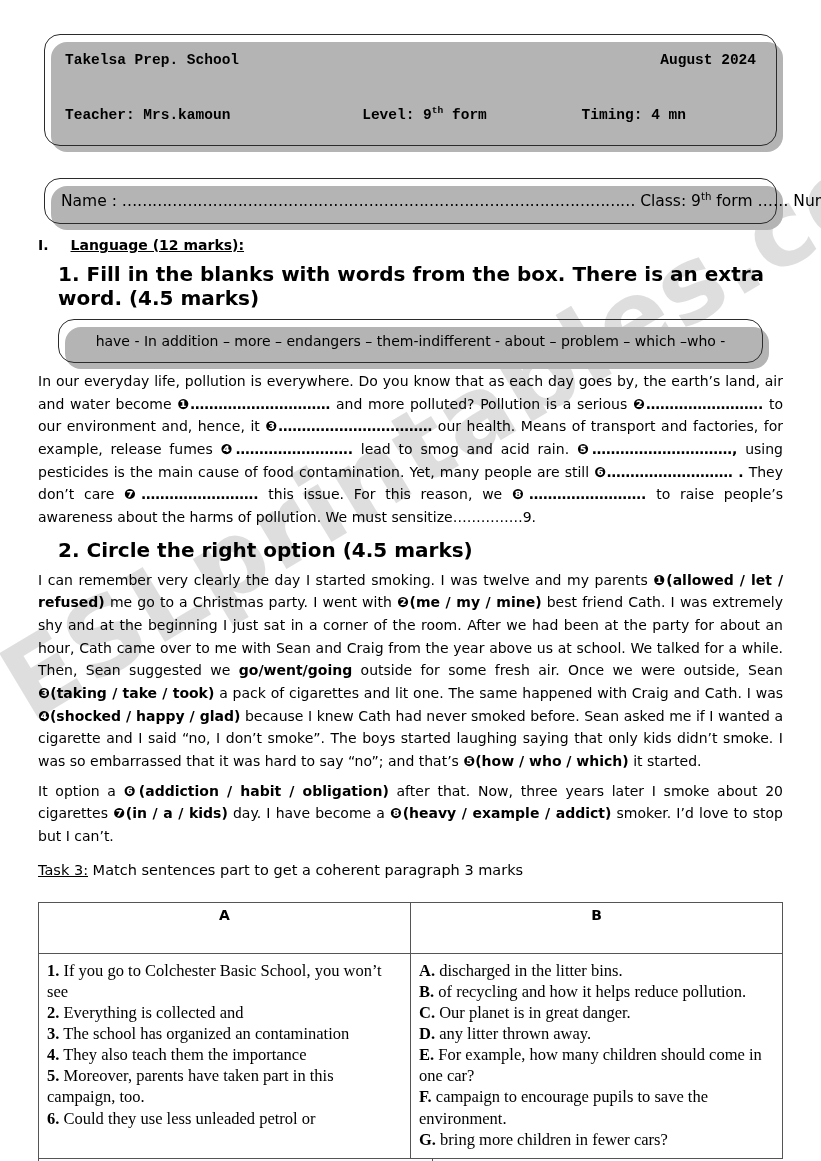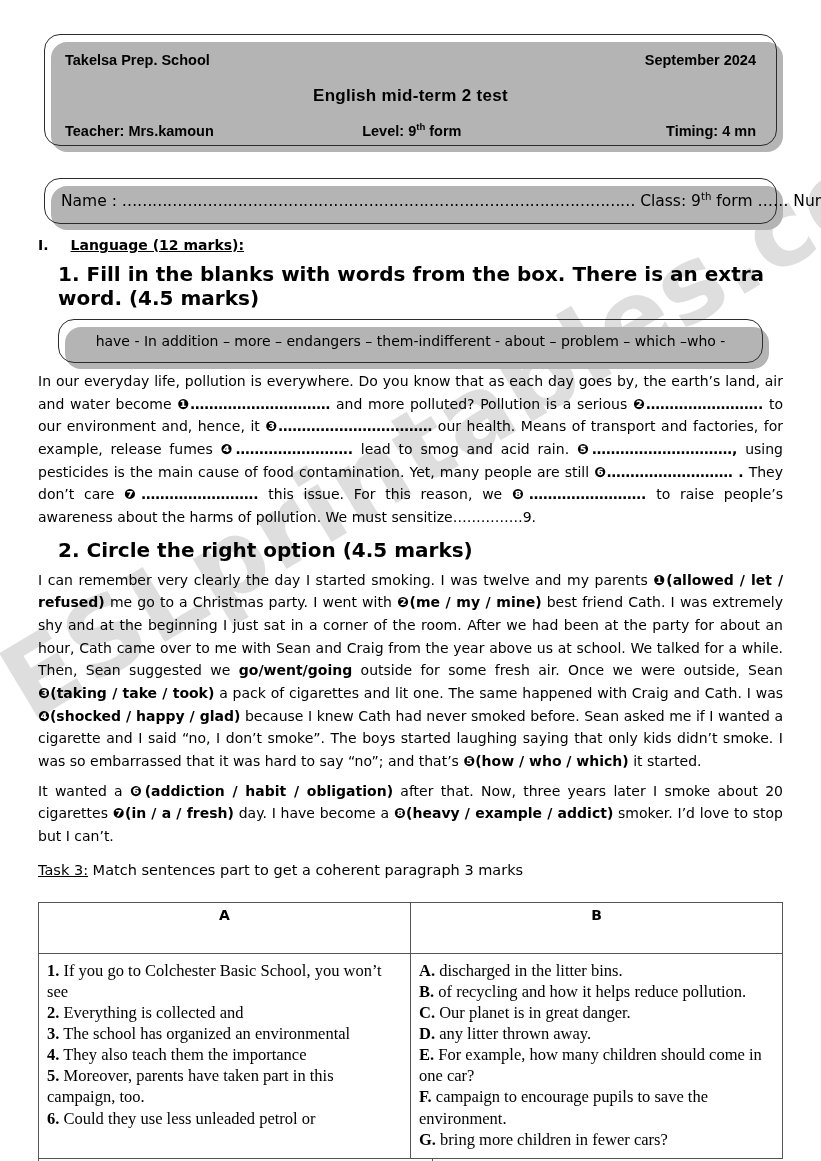--- a/index.html
+++ b/index.html
@@ -64,36 +64,36 @@
 
   #header-box {
     margin: 34px 44px 0 44px;
     height: 112px;
     padding: 0;
   }
   .hdr-row {
     position: absolute;
     left: 20px;
     right: 20px;
-    font-family: Liberation Sans, sans-serif;
+    font-family: Liberation Mono, monospace;
     font-weight: bold;
     font-size: 14.5px;
     display: flex;
     align-items: baseline;
   }
   #hdr-row-top { top: 17px; justify-content: space-between; }
   #hdr-title-wrap { top: 51px; justify-content: center; }
-  #hdr-row-bottom { top: 86px; gap: 20px; }
+  #hdr-row-bottom { top: 70px; gap: 20px; }
   #hdr-title {
     font-size: 17px;
     letter-spacing: 0.3px;
   }
   #hdr-teacher { width: 40%; text-align: left; }
   #hdr-level   { width: 32%; text-align: left; margin-left: 28px; }
-  #hdr-timing  { width: 28%; text-align: right; }
+  #hdr-timing  { width: 28%; text-align: left; }
   sup { font-size: 0.66em; vertical-align: super; }
 
   #name-box {
     margin: 32px 44px 0 44px;
     height: 46px;
     display: flex;
     align-items: center;
   }
   #name-line {
     font-family: "DejaVu Sans", sans-serif;
@@ -211,24 +211,21 @@
 
 <div id="page">
 
   <div id="watermark">ESLprintables.com</div>
 
   <div class="content-layer">
 
     <div id="header-box" class="round-box">
       <div class="hdr-row" id="hdr-row-top">
         <span>Takelsa Prep. School</span>
-        <span>September 2024</span>
-      </div>
-      <div class="hdr-row" id="hdr-title-wrap">
-        <span id="hdr-title">English mid-term 2 test</span>
+        <span>August 2024</span>
       </div>
       <div class="hdr-row" id="hdr-row-bottom">
         <span id="hdr-teacher">Teacher: Mrs.kamoun</span>
         <span id="hdr-level"><span>Level: 9</span><sup>th</sup><span> form</span></span>
         <span id="hdr-timing">Timing: 4 mn</span>
       </div>
     </div>
 
     <div id="name-box" class="round-box">
       <div id="name-line"><span>Name : </span><span class="dots">…………………………………………………………………………………………</span><span> Class: 9</span><sup>th</sup><span> form …… Number :  ……</span></div>
@@ -243,35 +240,35 @@
 
     <div id="word-box" class="round-box">
       <div id="word-box-text">have - In addition – more – endangers – them-indifferent - about – problem – which –who -</div>
     </div>
 
     <div class="para" id="task1-paragraph"><span>In our everyday life, pollution is everywhere. Do you know that as each day goes by, the earth’s land, air and water become </span><span class="blanknum">❶…………………………</span><span> and more polluted? Pollution is a serious </span><span class="blanknum">❷…………………….</span><span> to our environment and, hence, it </span><span class="blanknum">❸……………………………</span><span> our health. Means of transport and factories, for example, release fumes </span><span class="blanknum">❹…………………….</span><span> lead to smog and acid rain. </span><span class="blanknum">❺…………………………,</span><span> using pesticides is the main cause of food contamination. Yet, many people are still </span><span class="blanknum">❻……………………… .</span><span> They don’t care </span><span class="blanknum">❼…………………….</span><span> this issue. For this reason, we </span><span class="blanknum">❽…………………….</span><span> to raise people’s awareness about the harms of pollution. We must sensitize……………9.</span></div>
 
     <div class="task-head">2. Circle the right option (4.5 marks)</div>
 
     <div class="para" id="task2-paragraph1"><span>I can remember very clearly the day I started smoking. I was twelve and my parents </span><b>❶(allowed / let / refused)</b><span> me go to a Christmas party. I went with </span><b>❷(me / my / mine)</b><span> best friend Cath. I was extremely shy and at the beginning I just sat in a corner of the room. After we had been at the party for about an hour, Cath came over to me with Sean and Craig from the year above us at school. We talked for a while. Then, Sean suggested we </span><b>go/went/going</b><span> outside for some fresh air. Once we were outside, Sean </span><b>❸(taking / take / took)</b><span> a pack of cigarettes and lit one. The same happened with Craig and Cath. I was </span><b>❹(shocked / happy / glad)</b><span> because I knew Cath had never smoked before. Sean asked me if I wanted a cigarette and I said “no, I don’t smoke”. The boys started laughing saying that only kids didn’t smoke. I was so embarrassed that it was hard to say “no”; and that’s </span><b>❺(how / who / which)</b><span> it started.</span></div>
-    <div class="para" id="task2-paragraph2"><span>It wanted a </span><b>❻(addiction /  habit /  obligation)</b><span> after that. Now, three years later I smoke about 20 cigarettes </span><b>❼(in / a / fresh)</b><span> day. I have become a </span><b>❽(heavy / example / addict)</b><span> smoker. I’d love to stop but I can’t.</span></div>
+    <div class="para" id="task2-paragraph2"><span>It option a </span><b>❻(addiction /  habit /  obligation)</b><span> after that. Now, three years later I smoke about 20 cigarettes </span><b>❼(in / a / kids)</b><span> day. I have become a </span><b>❽(heavy / example / addict)</b><span> smoker. I’d love to stop but I can’t.</span></div>
 
     <div class="task3-head"><span class="u">Task 3:</span><span> Match sentences part to get a coherent paragraph 3 marks</span></div>
 
     <table id="match-table">
       <tbody>
           <tr>
         <td class="colhead">A</td>
         <td class="colhead">B</td>
       </tr>
       <tr>
         <td class="itemlist" id="col-a-cell">
               <div><b>1.</b><span> If you go to Colchester Basic School, you won’t see</span></div>
               <div><b>2.</b><span> Everything is collected and</span></div>
-              <div><b>3.</b><span> The school has organized an environmental</span></div>
+              <div><b>3.</b><span> The school has organized an contamination</span></div>
               <div><b>4.</b><span> They also teach them the importance</span></div>
               <div><b>5.</b><span> Moreover, parents have taken part in this campaign, too.</span></div>
               <div><b>6.</b><span> Could they use less unleaded petrol or</span></div>
             </td>
         <td class="itemlist" id="col-b-cell">
               <div><b>A.</b><span> discharged in the litter bins.</span></div>
               <div><b>B.</b><span> of recycling and how it helps reduce pollution.</span></div>
               <div><b>C.</b><span> Our planet is in great danger.</span></div>
               <div><b>D.</b><span> any litter thrown away.</span></div>
               <div><b>E.</b><span> For example, how many children should come in one car?</span></div>

